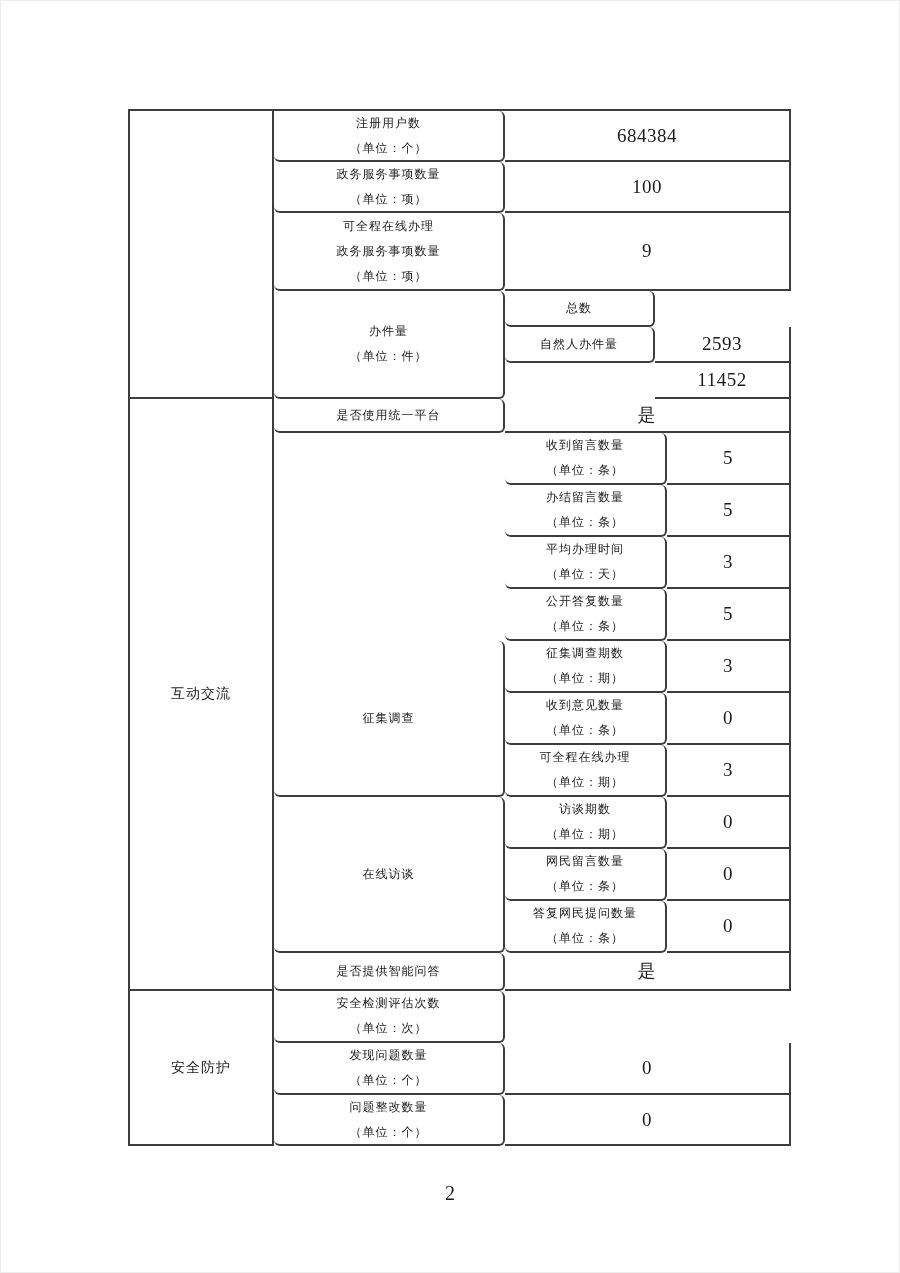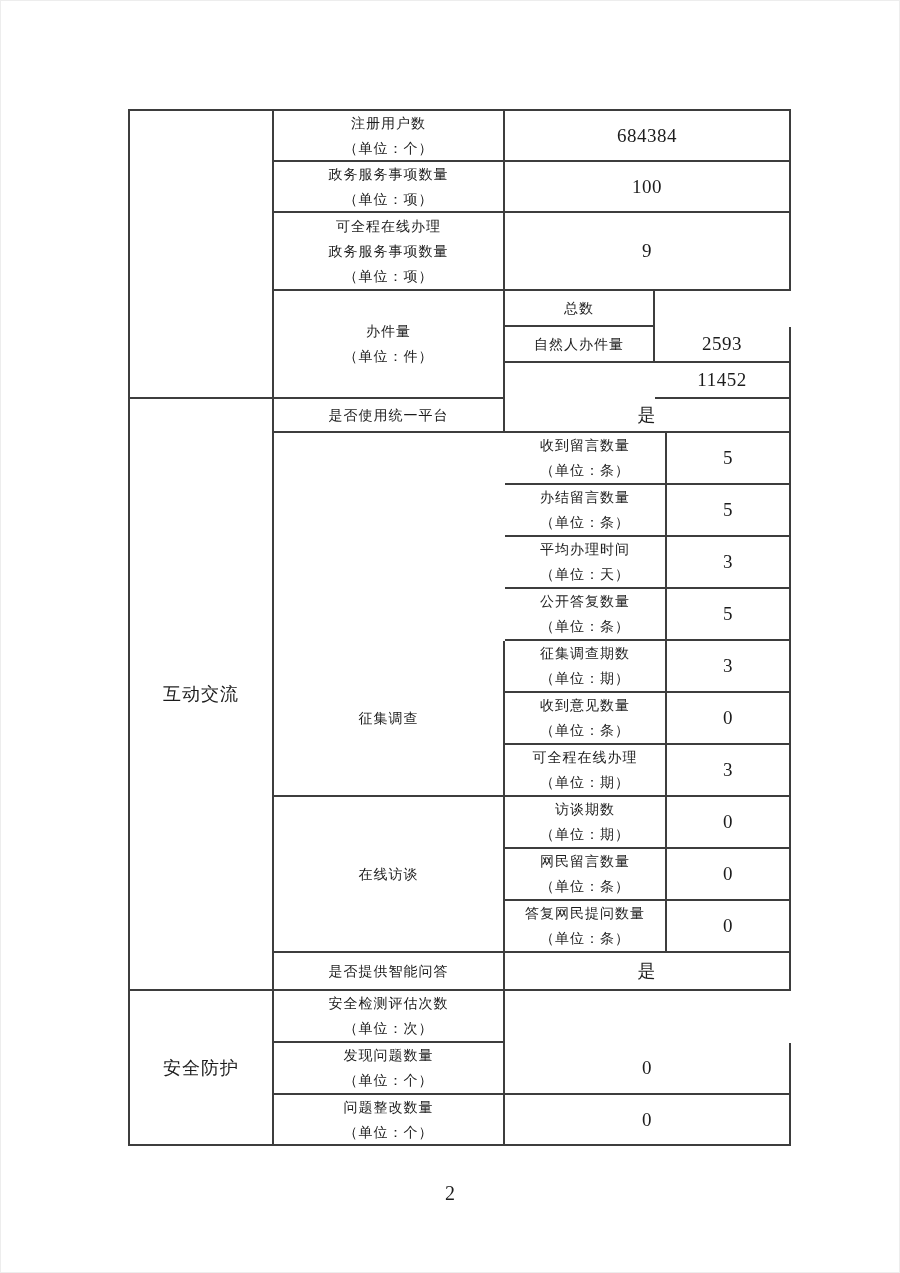--- a/index.html
+++ b/index.html
@@ -33,24 +33,24 @@
     box-sizing:border-box;
     border-right:2px solid var(--line);
     border-bottom:2px solid var(--line);
     display:flex;
     flex-direction:column;
     align-items:center;
     justify-content:center;
     text-align:center;
     overflow:hidden;
   }
-  .lbl{font-size:14px;line-height:25px;letter-spacing:1px;}
+  .lbl{font-size:12px;line-height:25px;letter-spacing:1px;border-radius:6px;}
   .num{font-size:19px;letter-spacing:0.5px;}
   .cn-val{font-size:18px;letter-spacing:1px;}
-  .section-lbl{font-size:18px;letter-spacing:1px;}
+  .section-lbl{font-size:14px;letter-spacing:1px;}
   .page-num{
     position:absolute;
     left:0;top:1182px;width:900px;
     text-align:center;
     font-size:20px;
   }
 </style>
 </head>
 <body>
 

